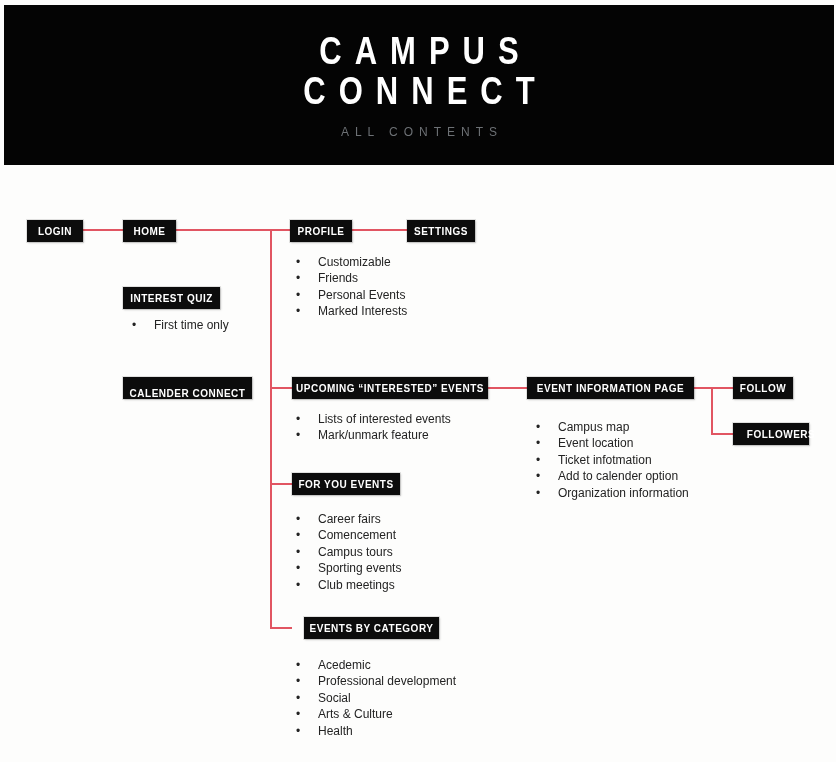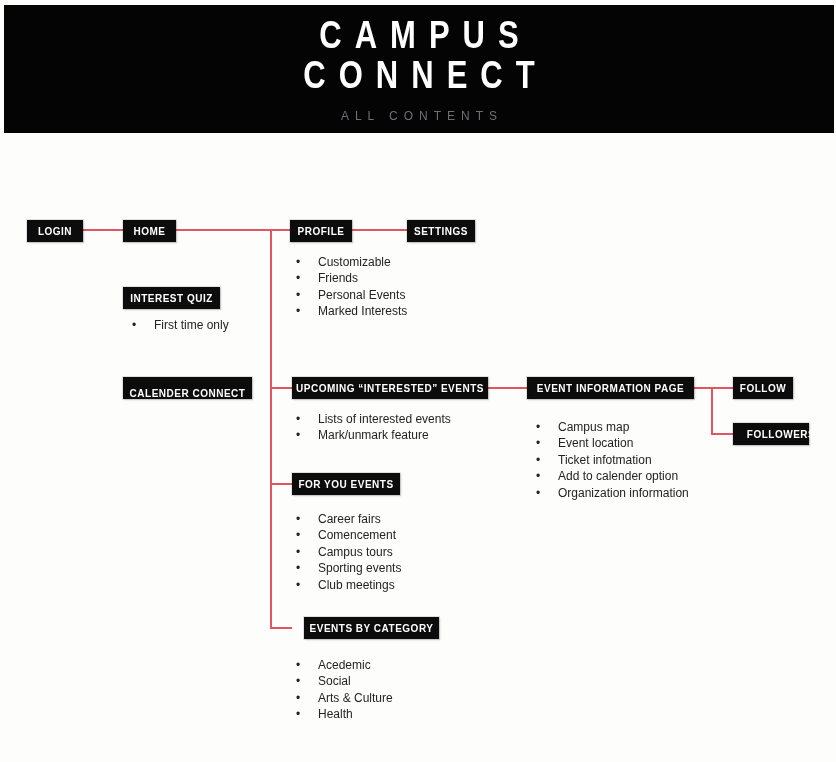--- a/index.html
+++ b/index.html
@@ -7,21 +7,21 @@
   .canvas {
     position:relative;
     width:836px; height:762px;
     background:#fdfdfc;
     font-family:"Liberation Sans", sans-serif;
     overflow:hidden;
   }
   
   .header {
     position:absolute; left:4px; top:5px;
-    width:830px; height:128px;
+    width:830px; height:160px;
     background:#040404;
     display:flex; flex-direction:column;
     align-items:center; justify-content:center;
   }
   .title-line {
     color:#ffffff;
     font-weight:700;
     font-size:31px;
     letter-spacing:13px;
     text-indent:13px;
@@ -166,18 +166,19 @@
   <ul class="blist" style="left:290px; top:511px;">
     <li>Career fairs</li>
     <li>Comencement</li>
     <li>Campus tours</li>
     <li>Sporting events</li>
     <li>Club meetings</li>
   </ul>
 
   <ul class="blist" style="left:290px; top:657px;">
     <li>Acedemic</li>
+    <li>Professional development</li>
     <li>Social</li>
     <li>Arts &amp; Culture</li>
     <li>Health</li>
   </ul>
 
 </div>
 
 </body></html>

